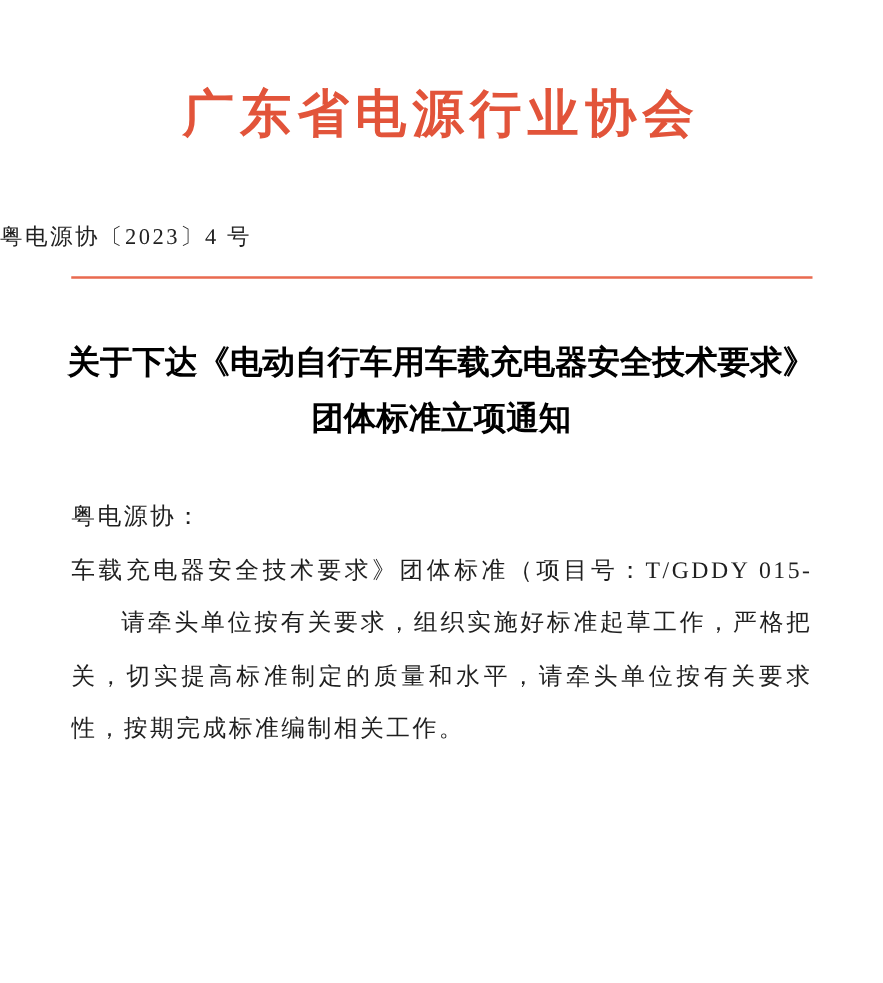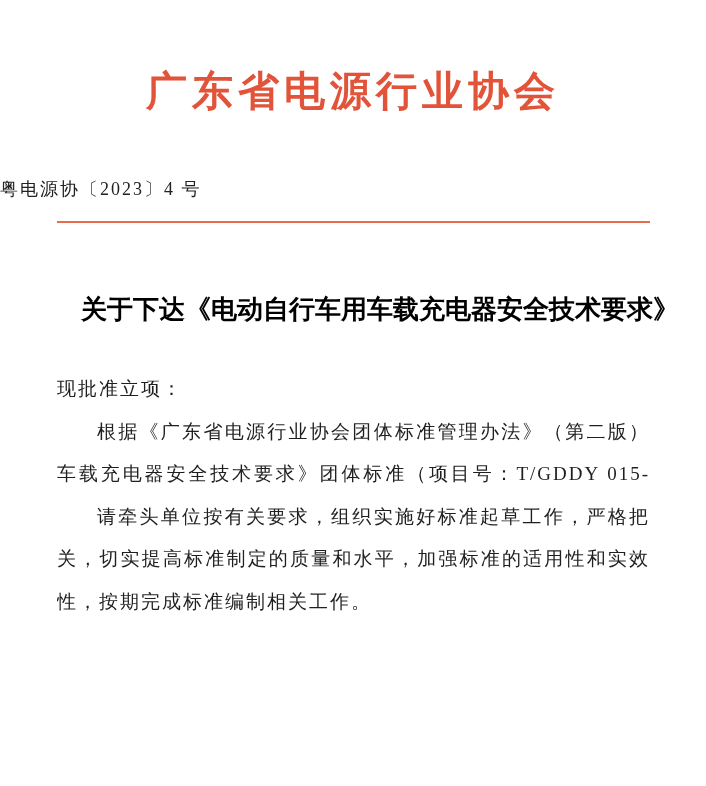--- a/index.html
+++ b/index.html
@@ -38,22 +38,22 @@
     letter-spacing: 2px;
     color: #222222;
   }
   .red-divider {
     margin: 21px 56px 0 57px;
     border: none;
     border-top: 2px solid var(--red-line);
     height: 0;
   }
   .notice-title {
-    margin: 64px 27px 0;
-    text-align: right;
+    margin: 44px 27px 0;
+    text-align: center;
     font-size: 26px;
     line-height: 45px;
     font-weight: 700;
     color: var(--heading-text);
   }
   .notice-title .title-line { display: block; white-space: nowrap; }
   .doc-body {
     margin: 36px 56px 0 57px;
     font-size: 19px;
     line-height: 42.5px;
@@ -78,31 +78,31 @@
 <div class="page">
 
   <h1 class="org-title">广东省电源行业协会</h1>
 
   <div class="doc-number">粤电源协〔2023〕4 号</div>
 
   <hr class="red-divider">
 
   <h2 class="notice-title">
     <span class="title-line">关于下达《电动自行车用车载充电器安全技术要求》</span>
+    <span class="title-line">团体标准立项通知</span>
   </h2>
 
   <div class="doc-body">
 
-    <div class="line">现批准立项：</div>
+    <div class="line">粤电源协：</div>
 
     <div class="paragraph">
-      <div class="line indent fill">根据《广东省电源行业协会团体标准管理办法》（第二版）</div>
       <div class="line fill">车载充电器安全技术要求》团体标准（项目号：T/GDDY 015-JH），</div>
     </div>
 
     <div class="paragraph">
       <div class="line indent fill">请牵头单位按有关要求，组织实施好标准起草工作，严格把</div>
-      <div class="line fill">关，切实提高标准制定的质量和水平，加强标准的适用性和实效</div>
+      <div class="line fill">关，切实提高标准制定的质量和水平，请牵头单位按有关要求</div>
       <div class="line">性，按期完成标准编制相关工作。</div>
     </div>
 
   </div>
 </div>
 
 </body></html>

